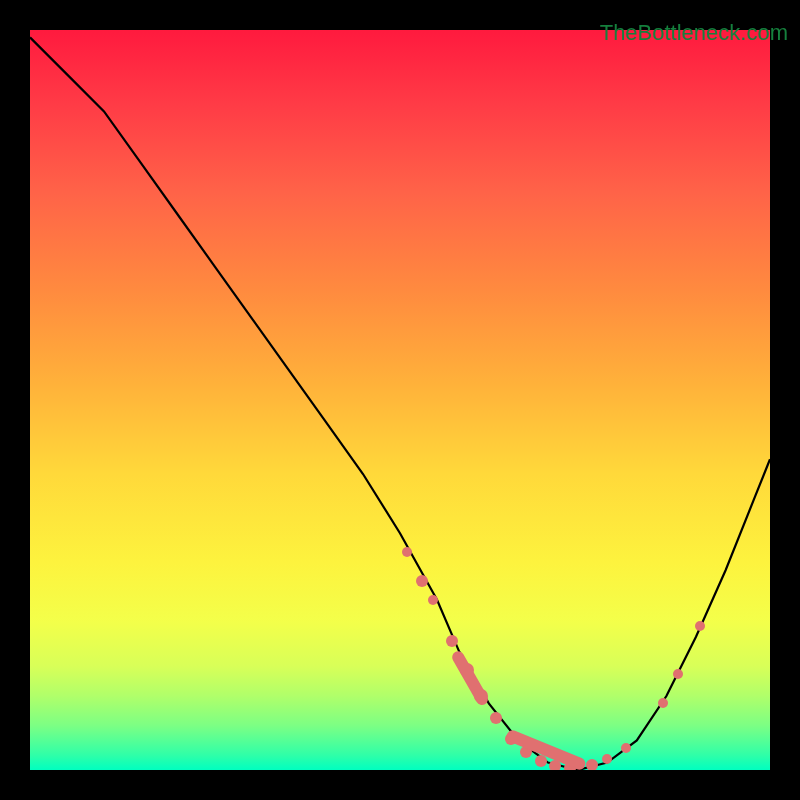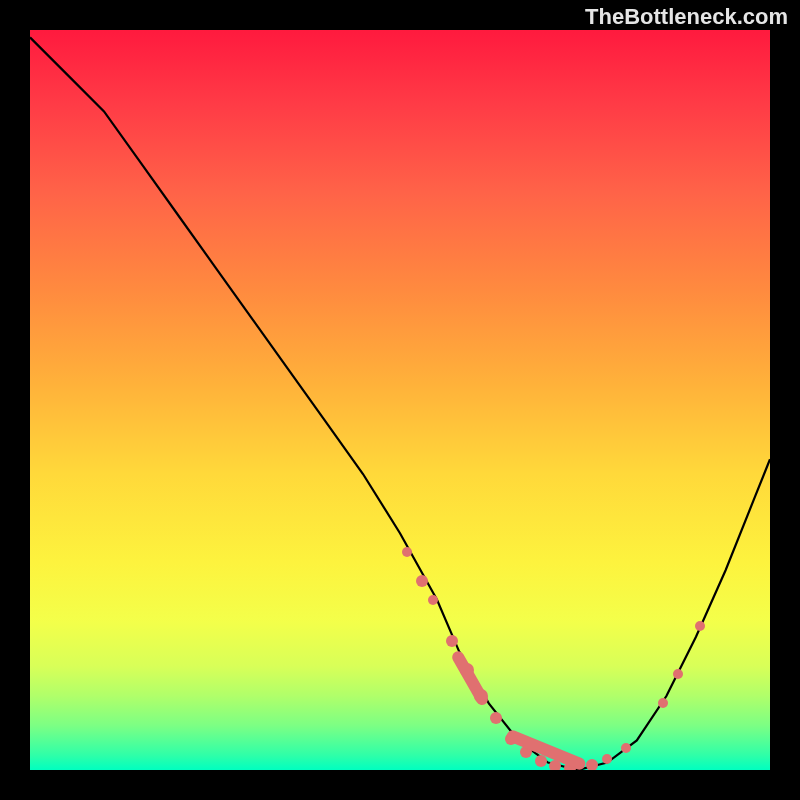--- a/index.html
+++ b/index.html
@@ -5,25 +5,25 @@
   * { margin: 0; padding: 0; box-sizing: border-box; }
   body {
     width: 800px;
     height: 800px;
     background: #000;
     position: relative;
     font-family: Arial, sans-serif;
   }
   .watermark {
     position: absolute;
-    top: 4px;
+    top: 20px;
     right: 12px;
-    color: #e5e5e5;
+    color: #15803d;
     font-size: 22px;
-    font-weight: 700;
+    font-weight: 400;
     z-index: 10;
   }
   .plot-area {
     position: absolute;
     left: 30px;
     top: 30px;
     width: 740px;
     height: 740px;
     overflow: hidden;
   }

